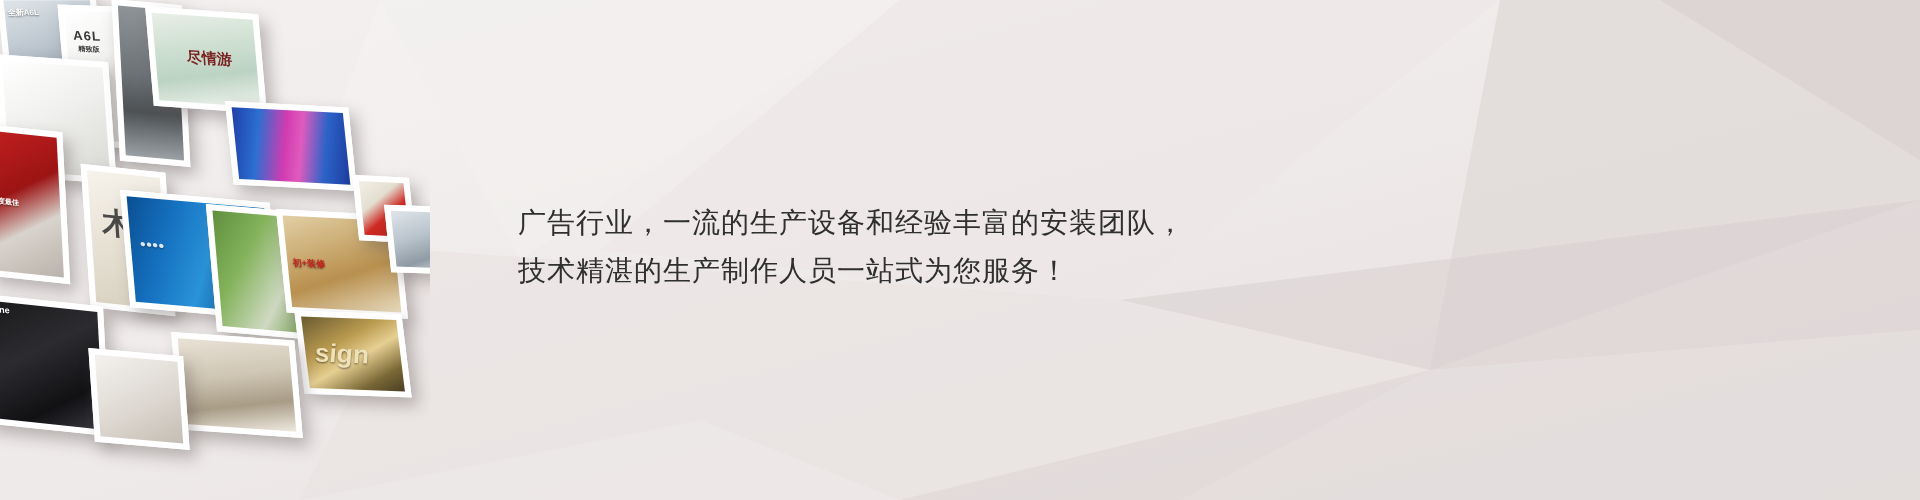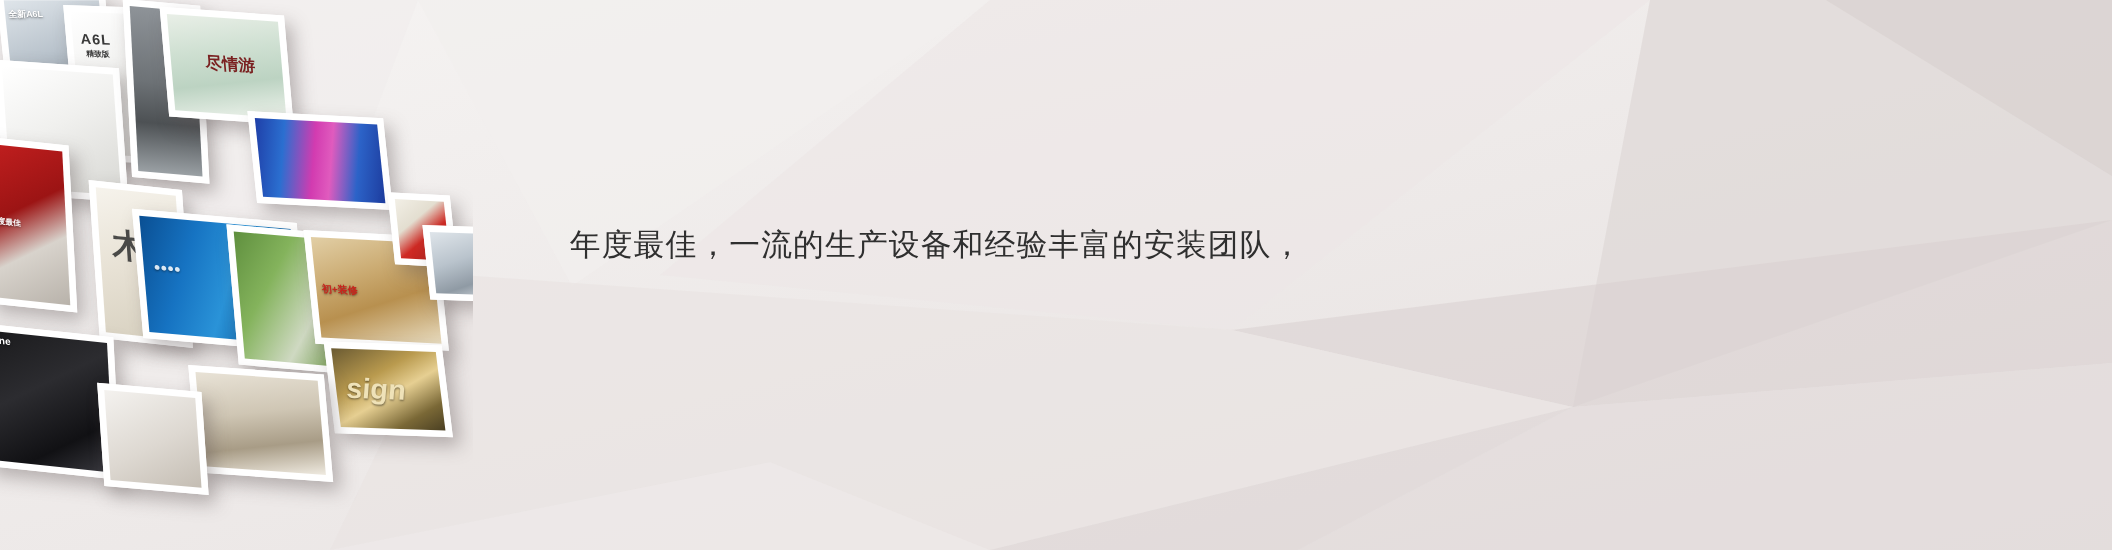--- a/index.html
+++ b/index.html
@@ -164,15 +164,16 @@
       <div class="inner t-interior"></div>
     </div>
 
     <div class="photo" style="left:92px;top:352px;width:92px;height:92px;transform:rotate(-4deg) skewY(9deg);">
       <div class="inner t-light"></div>
     </div>
 
   </div>
 
 
-  <div class="sub" id="sub1">年度最佳，一流的生产设备和经验丰富的安装团队，</div>
+  <div class="sub" id="sub1">广告行业，一流的生产设备和经验丰富的安装团队，</div>
+  <div class="sub" id="sub2">技术精湛的生产制作人员一站式为您服务！</div>
 
 </div>
 
 </body></html>

